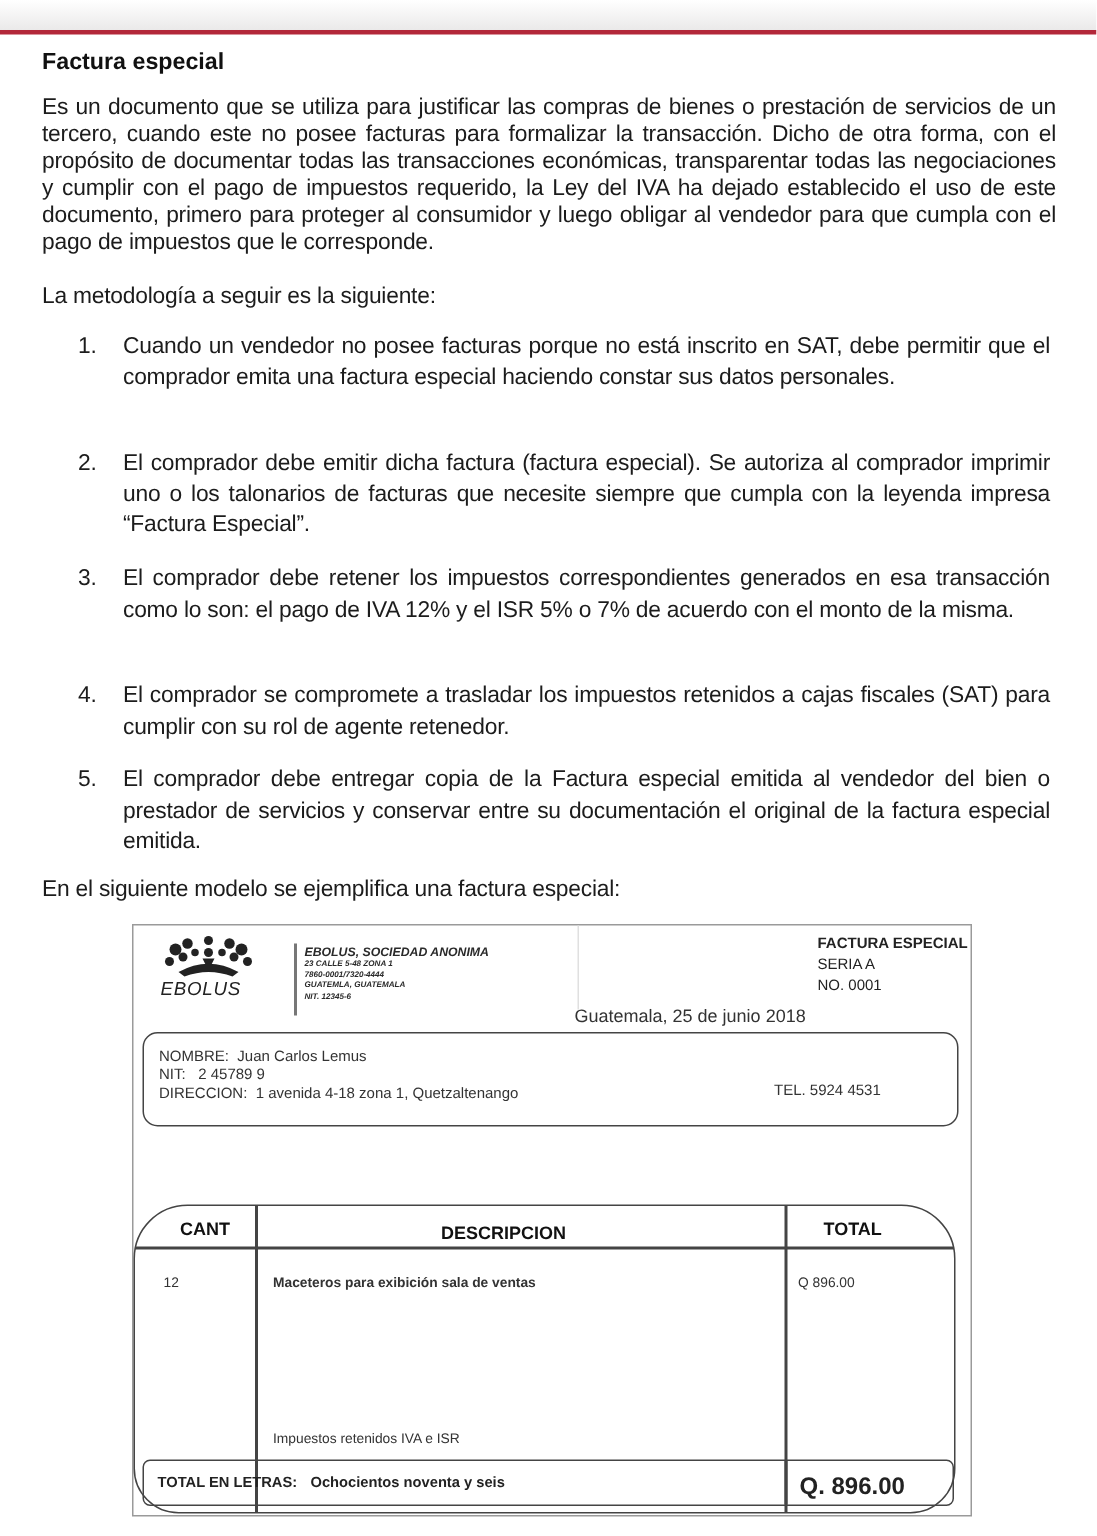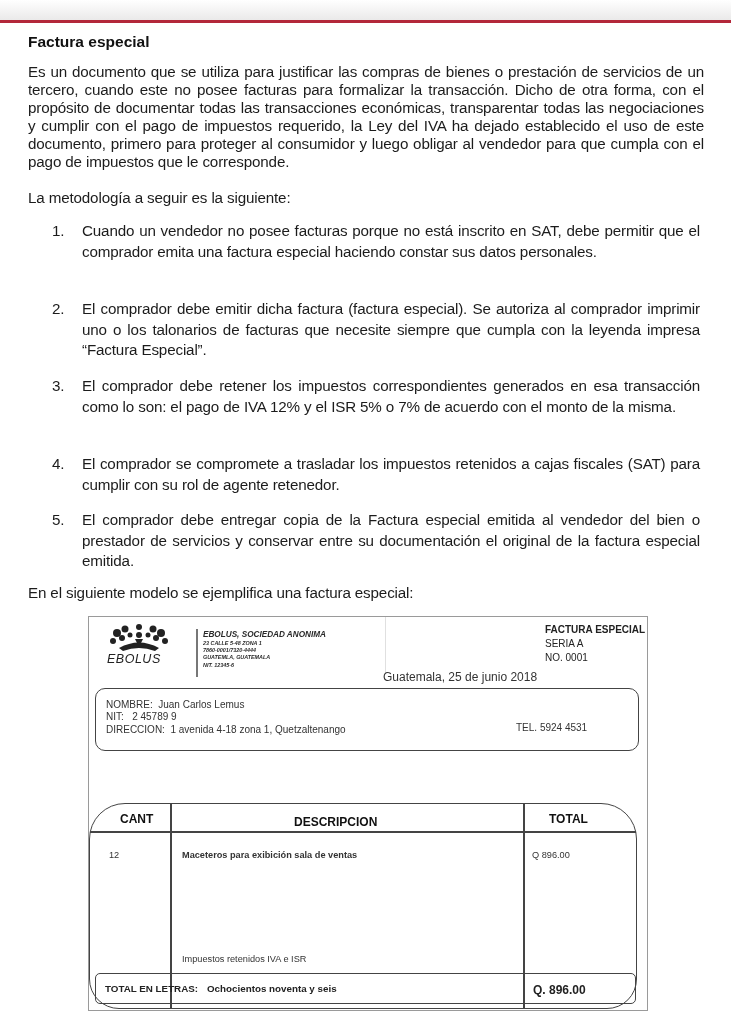--- a/index.html
+++ b/index.html
@@ -63,21 +63,21 @@
     .items .h { position: absolute; top: 8px; font-size: 12px; font-weight: bold; color: #111; }
     .items .cell { position: absolute; font-size: 9.2px; color: #333; }
 
     .total-box {
       position: absolute; left: 6px; top: 356px; width: 541px; height: 31px;
       border: 1.5px solid #444; border-radius: 5px;
     }
     .total-box .div { position: absolute; left: 427px; top: 0; bottom: 0; width: 1.5px; background: #444; }
     .total-box .lbl { position: absolute; left: 9px; top: 9px; font-size: 9.8px; font-weight: bold; color: #222; }
     .total-box .words { position: absolute; left: 111px; top: 9px; font-size: 9.8px; font-weight: bold; color: #222; }
-    .total-box .amt { position: absolute; left: 437px; top: 9px; font-size: 12px; font-weight: bold; color: #222; }
+    .total-box .amt { position: absolute; left: 437px; top: 9px; font-size: 16px; font-weight: bold; color: #222; }
   </style>
 </head>
 <body>
 
 <div class="topbar"></div>
 <div class="topbar-line"></div>
 
 <div class="title">Factura especial</div>
 
 <p class="doc-text para">Es un documento que se utiliza para justificar las compras de bienes o prestación de servicios de un tercero, cuando este no posee facturas para formalizar la transacción.  Dicho de otra forma, con el propósito de documentar todas las transacciones económicas, transparentar todas las negociaciones y cumplir con el pago de impuestos requerido, la Ley del IVA ha dejado establecido el uso de este documento, primero para proteger al consumidor y luego obligar al vendedor para que cumpla con el pago de impuestos que le corresponde.</p>

